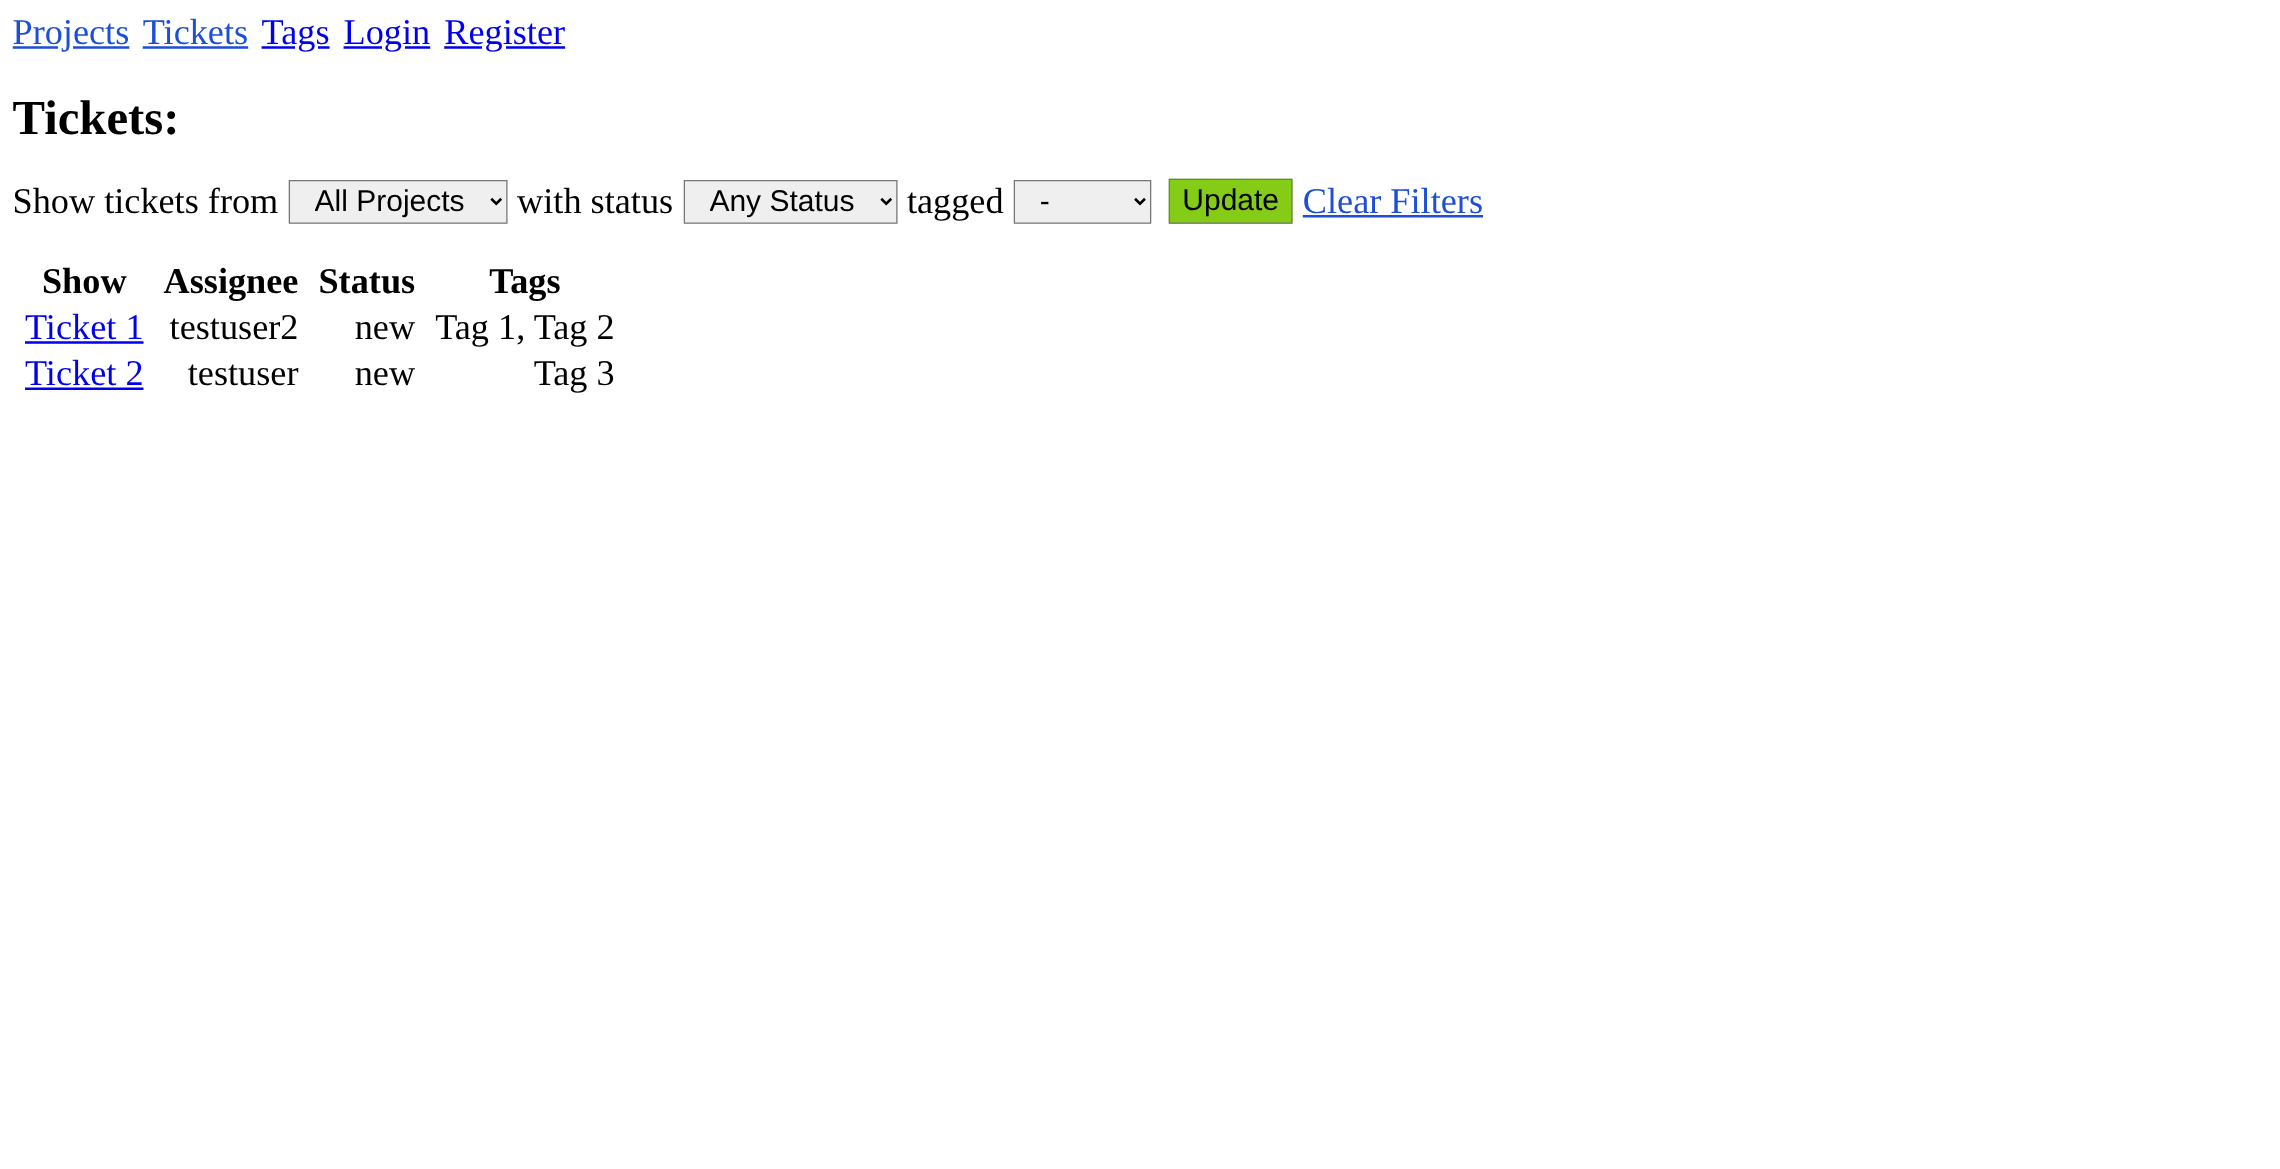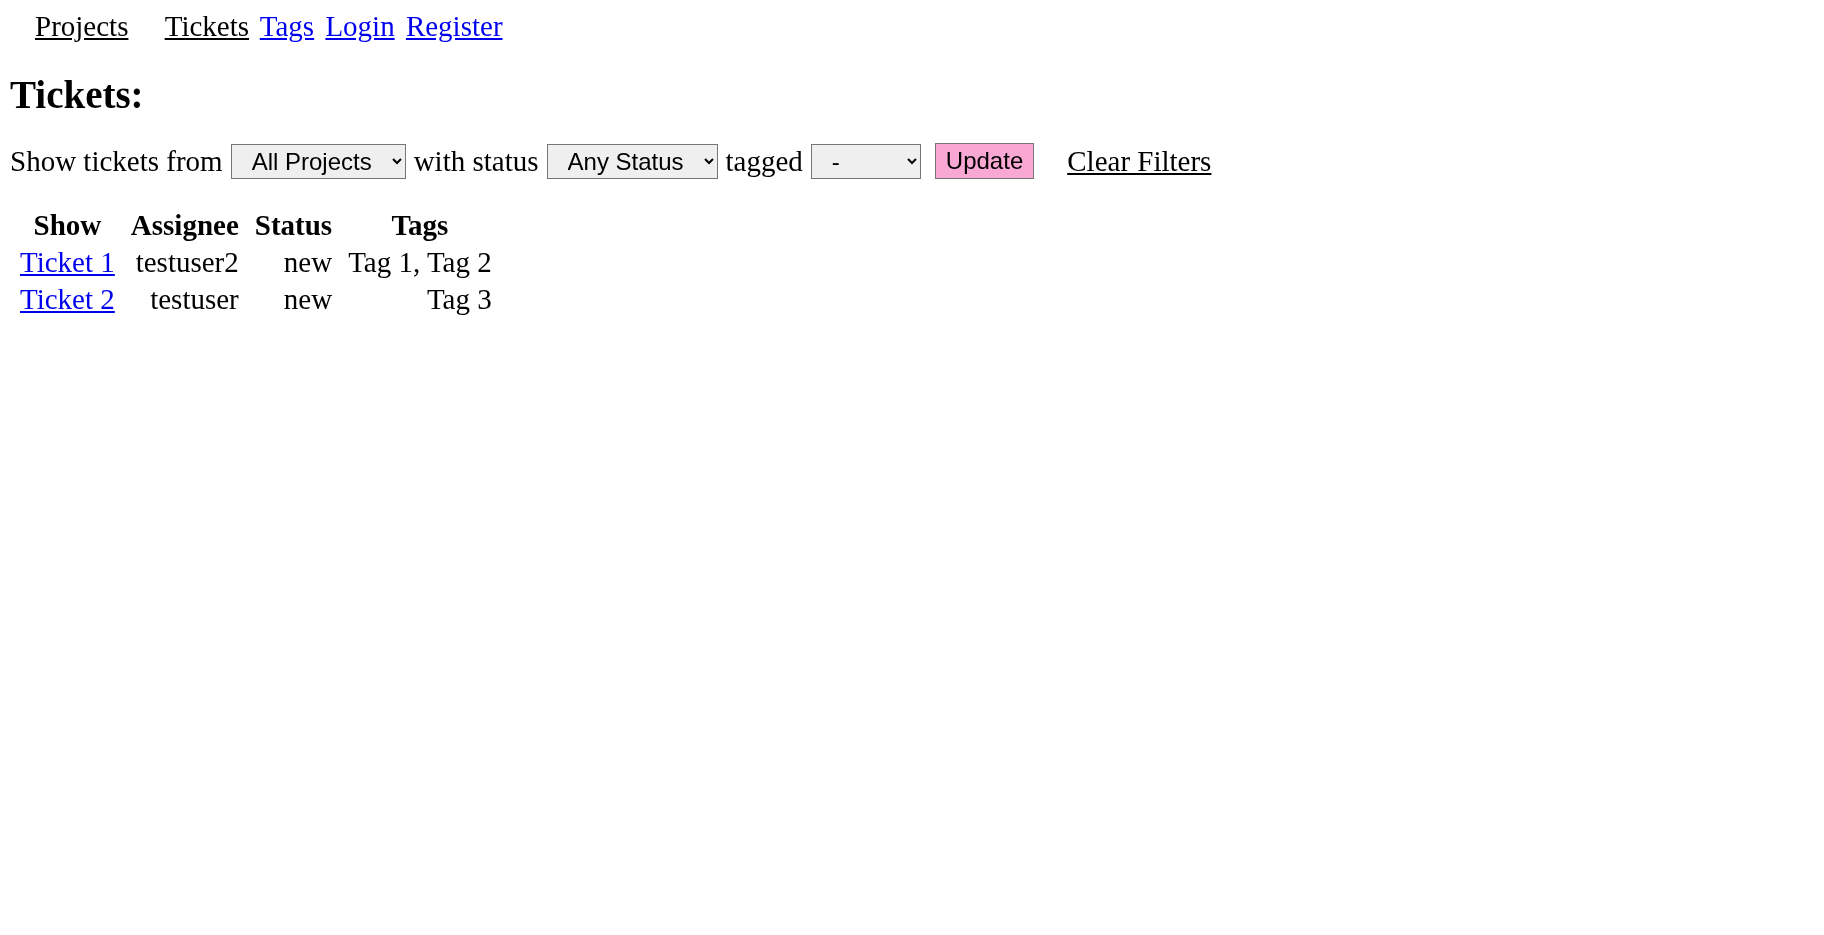--- a/index.html
+++ b/index.html
@@ -7,22 +7,21 @@
       font-size: 29px;
       margin: 10px;
       background: #ffffff;
       color: #000000;
     }
     a {
       color: #0000EE;
       text-decoration: underline;
     }
     a:visited, a.visited {
-      color: #000000;
-      margin-left: 25px;
+      color: #1d4ed8;
     }
     .nav a {
       margin-right: 4px;
     }
     h1 {
       font-size: 39px;
       font-weight: bold;
       margin-top: 29px;
       margin-bottom: 26px;
     }
@@ -36,21 +35,21 @@
     .filter-row select {
       font-family: Arial, Helvetica, sans-serif;
       font-size: 24px;
       background: #efefef;
       border: 1px solid #767676;
       padding: 2px 16px;
     }
     .filter-row button {
       font-family: Arial, Helvetica, sans-serif;
       font-size: 24px;
-      background: #f9a8d4;
+      background: #84cc16;
       border: 1px solid #767676;
       padding: 3px 10px;
       margin-left: 6px;
     }
     table {
       border-collapse: separate;
       border-spacing: 4px 0;
       margin-top: 28px;
       font-size: 29px;
     }

